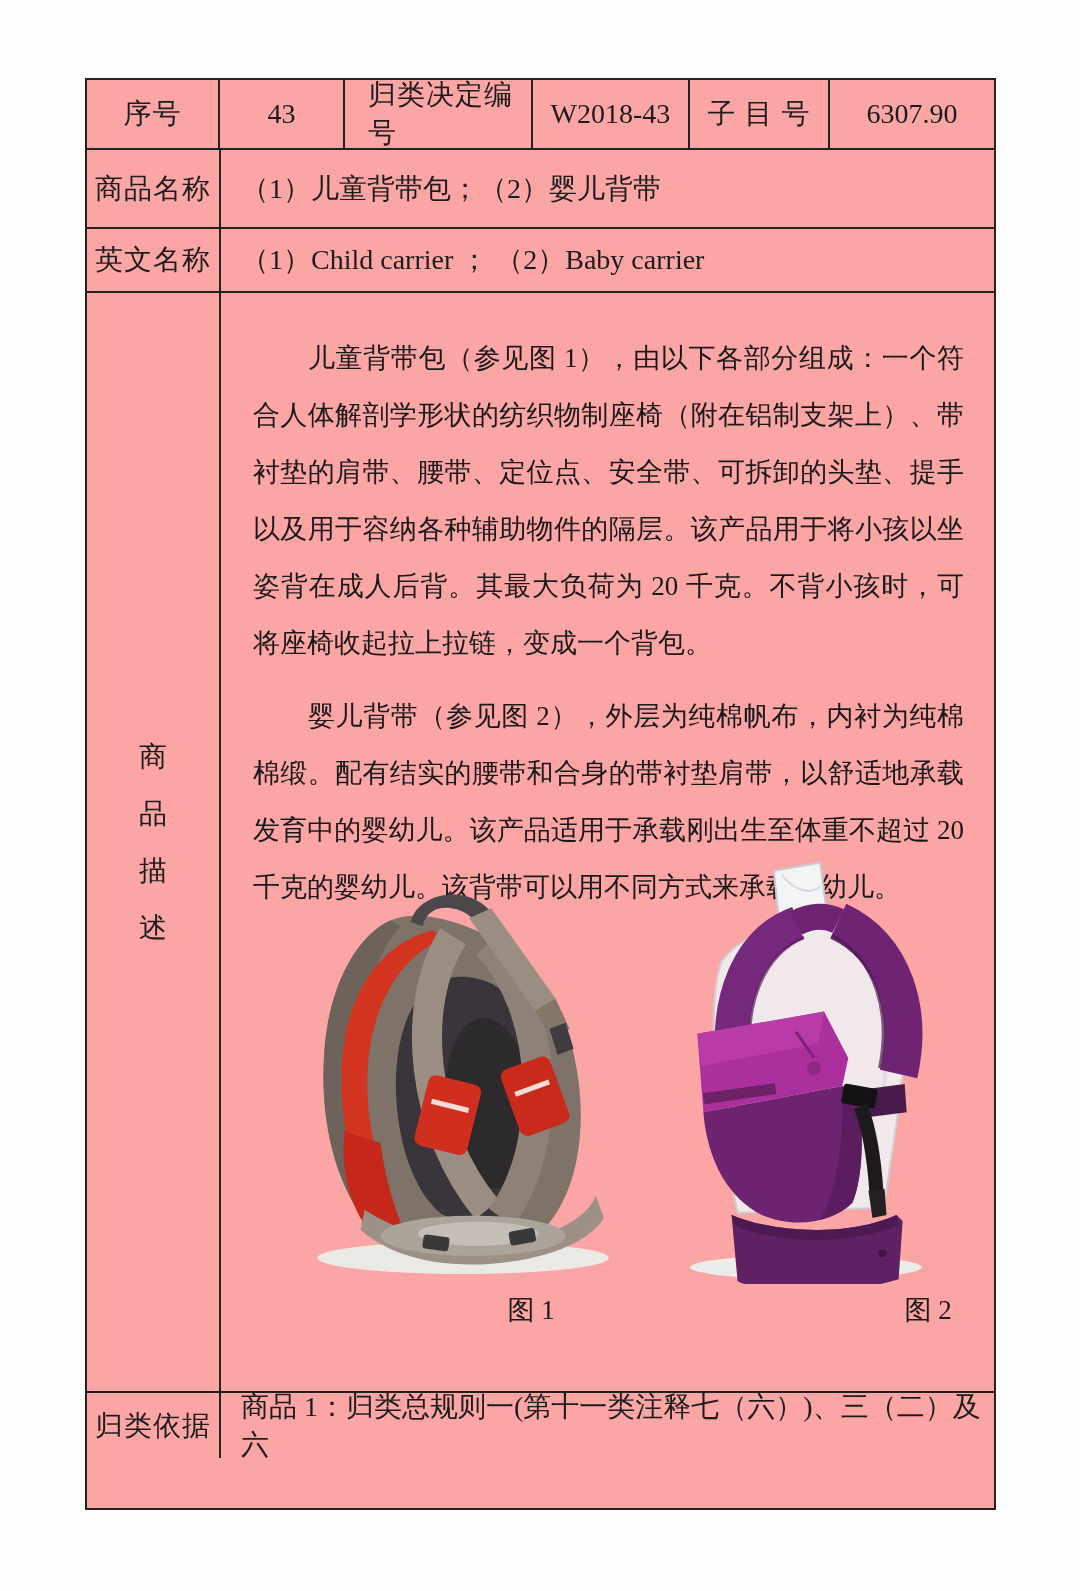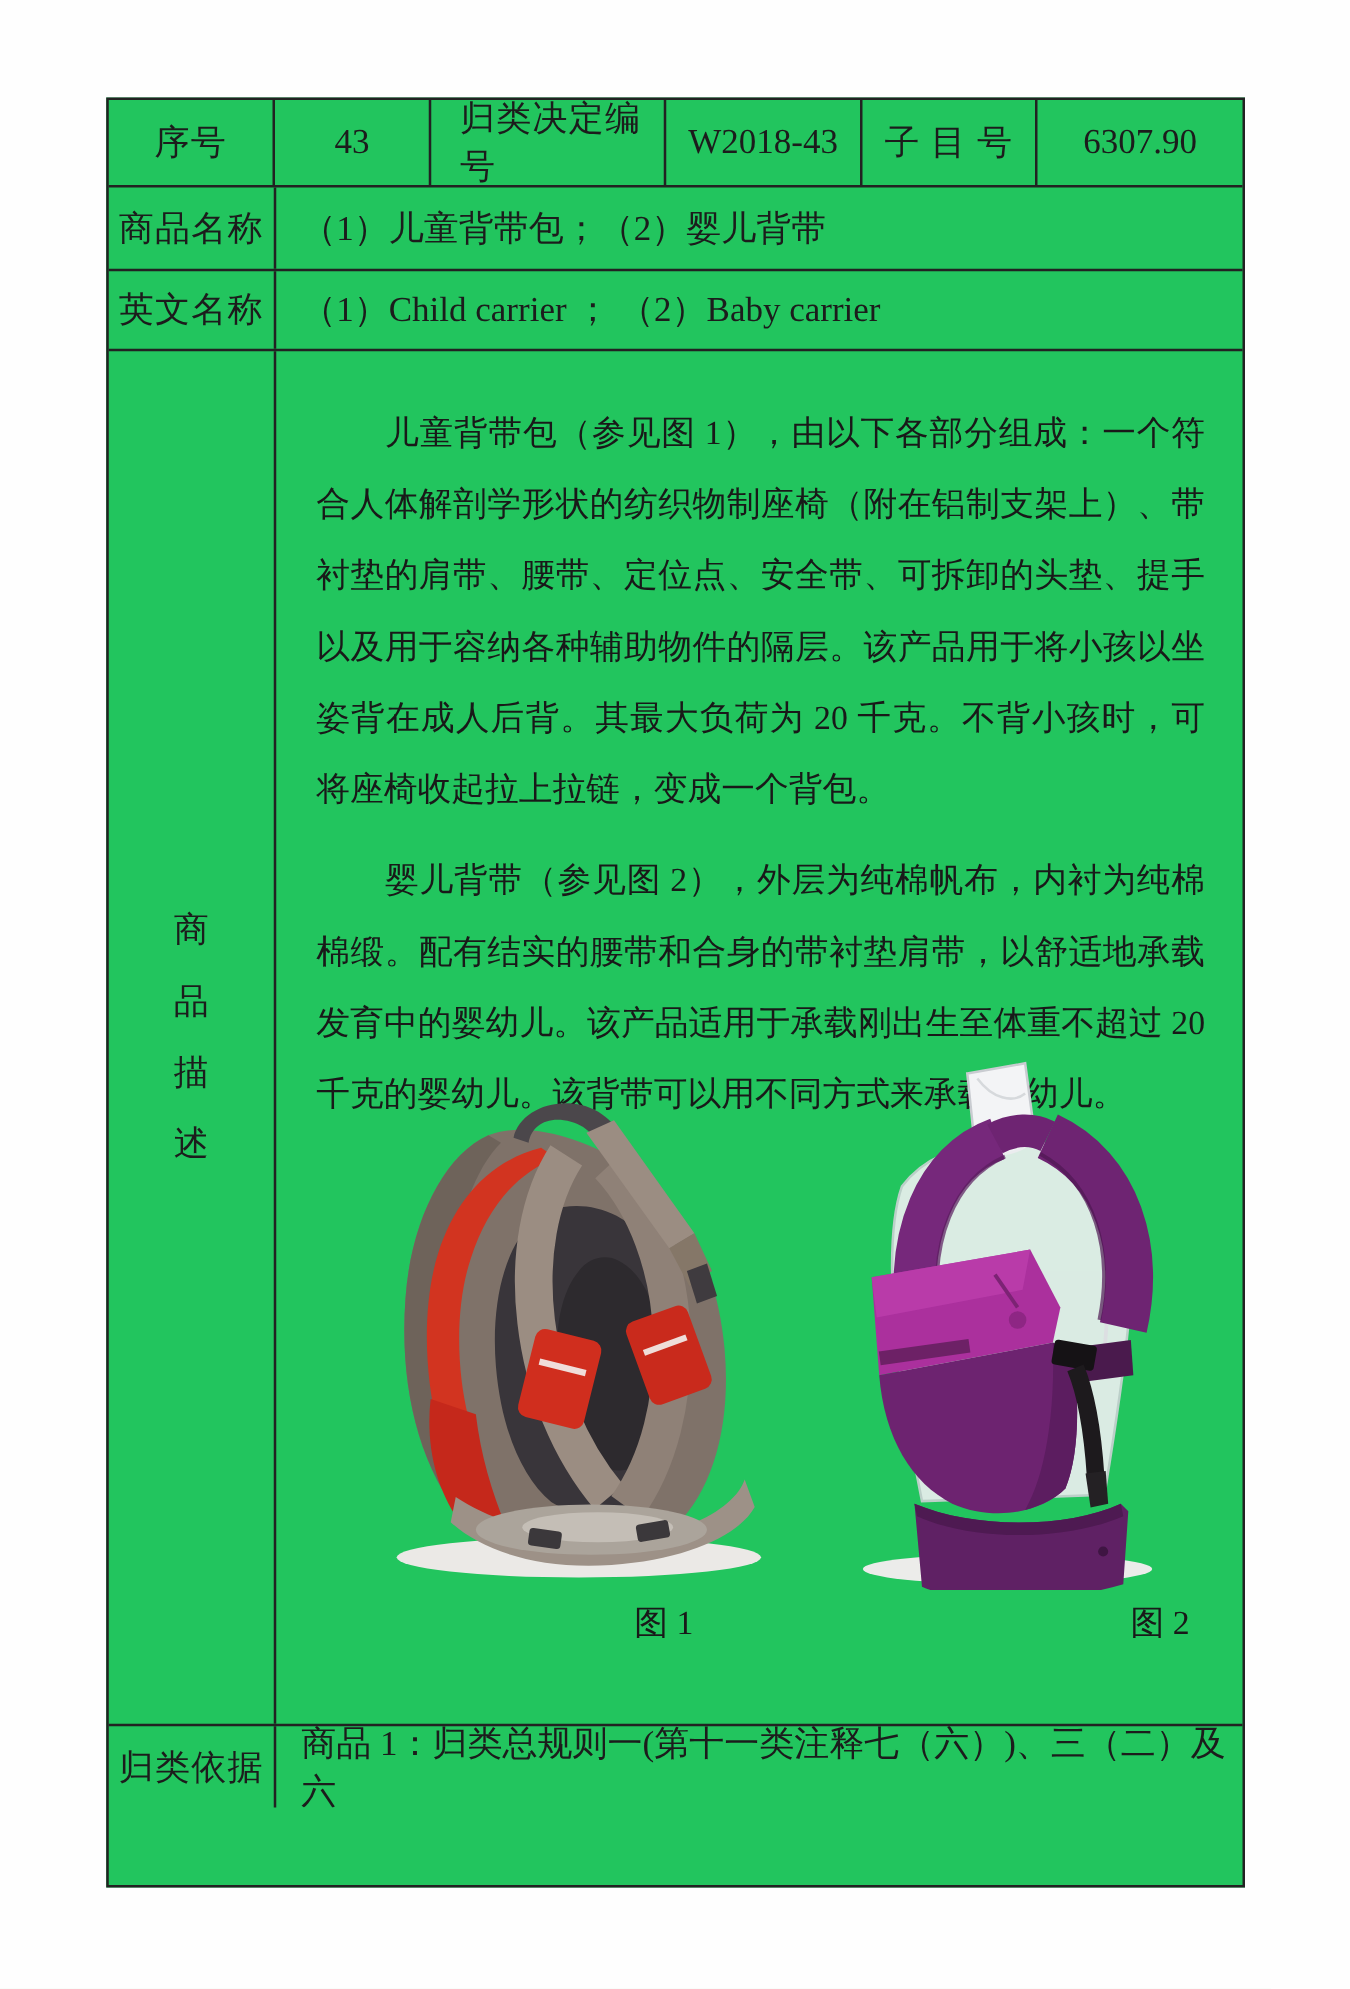--- a/index.html
+++ b/index.html
@@ -15,36 +15,36 @@
   }
   .tbl {
     position: absolute;
     left: 85px;
     top: 78px;
     width: 911px;
     height: 1432px;
     border: 2px solid #222222;
     display: flex;
     flex-direction: column;
-    background: #22c55e;
+    background: #fca5a5;
   }
   .row { display: flex; border-bottom: 2px solid #222222; }
   .row:last-child { border-bottom: none; }
   .cell {
     border-right: 2px solid #222222;
     display: flex;
     align-items: center;
     overflow: hidden;
   }
   .cell:last-child { border-right: none; }
   .lab { justify-content: center; font-size: 28px; letter-spacing: 1px; }
   .ctr { justify-content: center; font-size: 28px; }
   .val { padding-left: 20px; font-size: 28px; }
   .h1 { height: 70px; }
-  .h2 { height: 67px; justify-content: center; }
+  .h2 { height: 79px; justify-content: center; }
   .h3 { height: 64px; }
   .h4 { height: 66px; }
   .h5 { height: 1100px; }
   .h6 { height: 65px; }
   .w1 { width: 133px; }
   .w2 { width: 125px; }
   .w3 { width: 165px; margin-left: 23px; }
   .w4 { width: 157px; }
   .w5 { width: 140px; }
   .wlast { flex: 1; }

